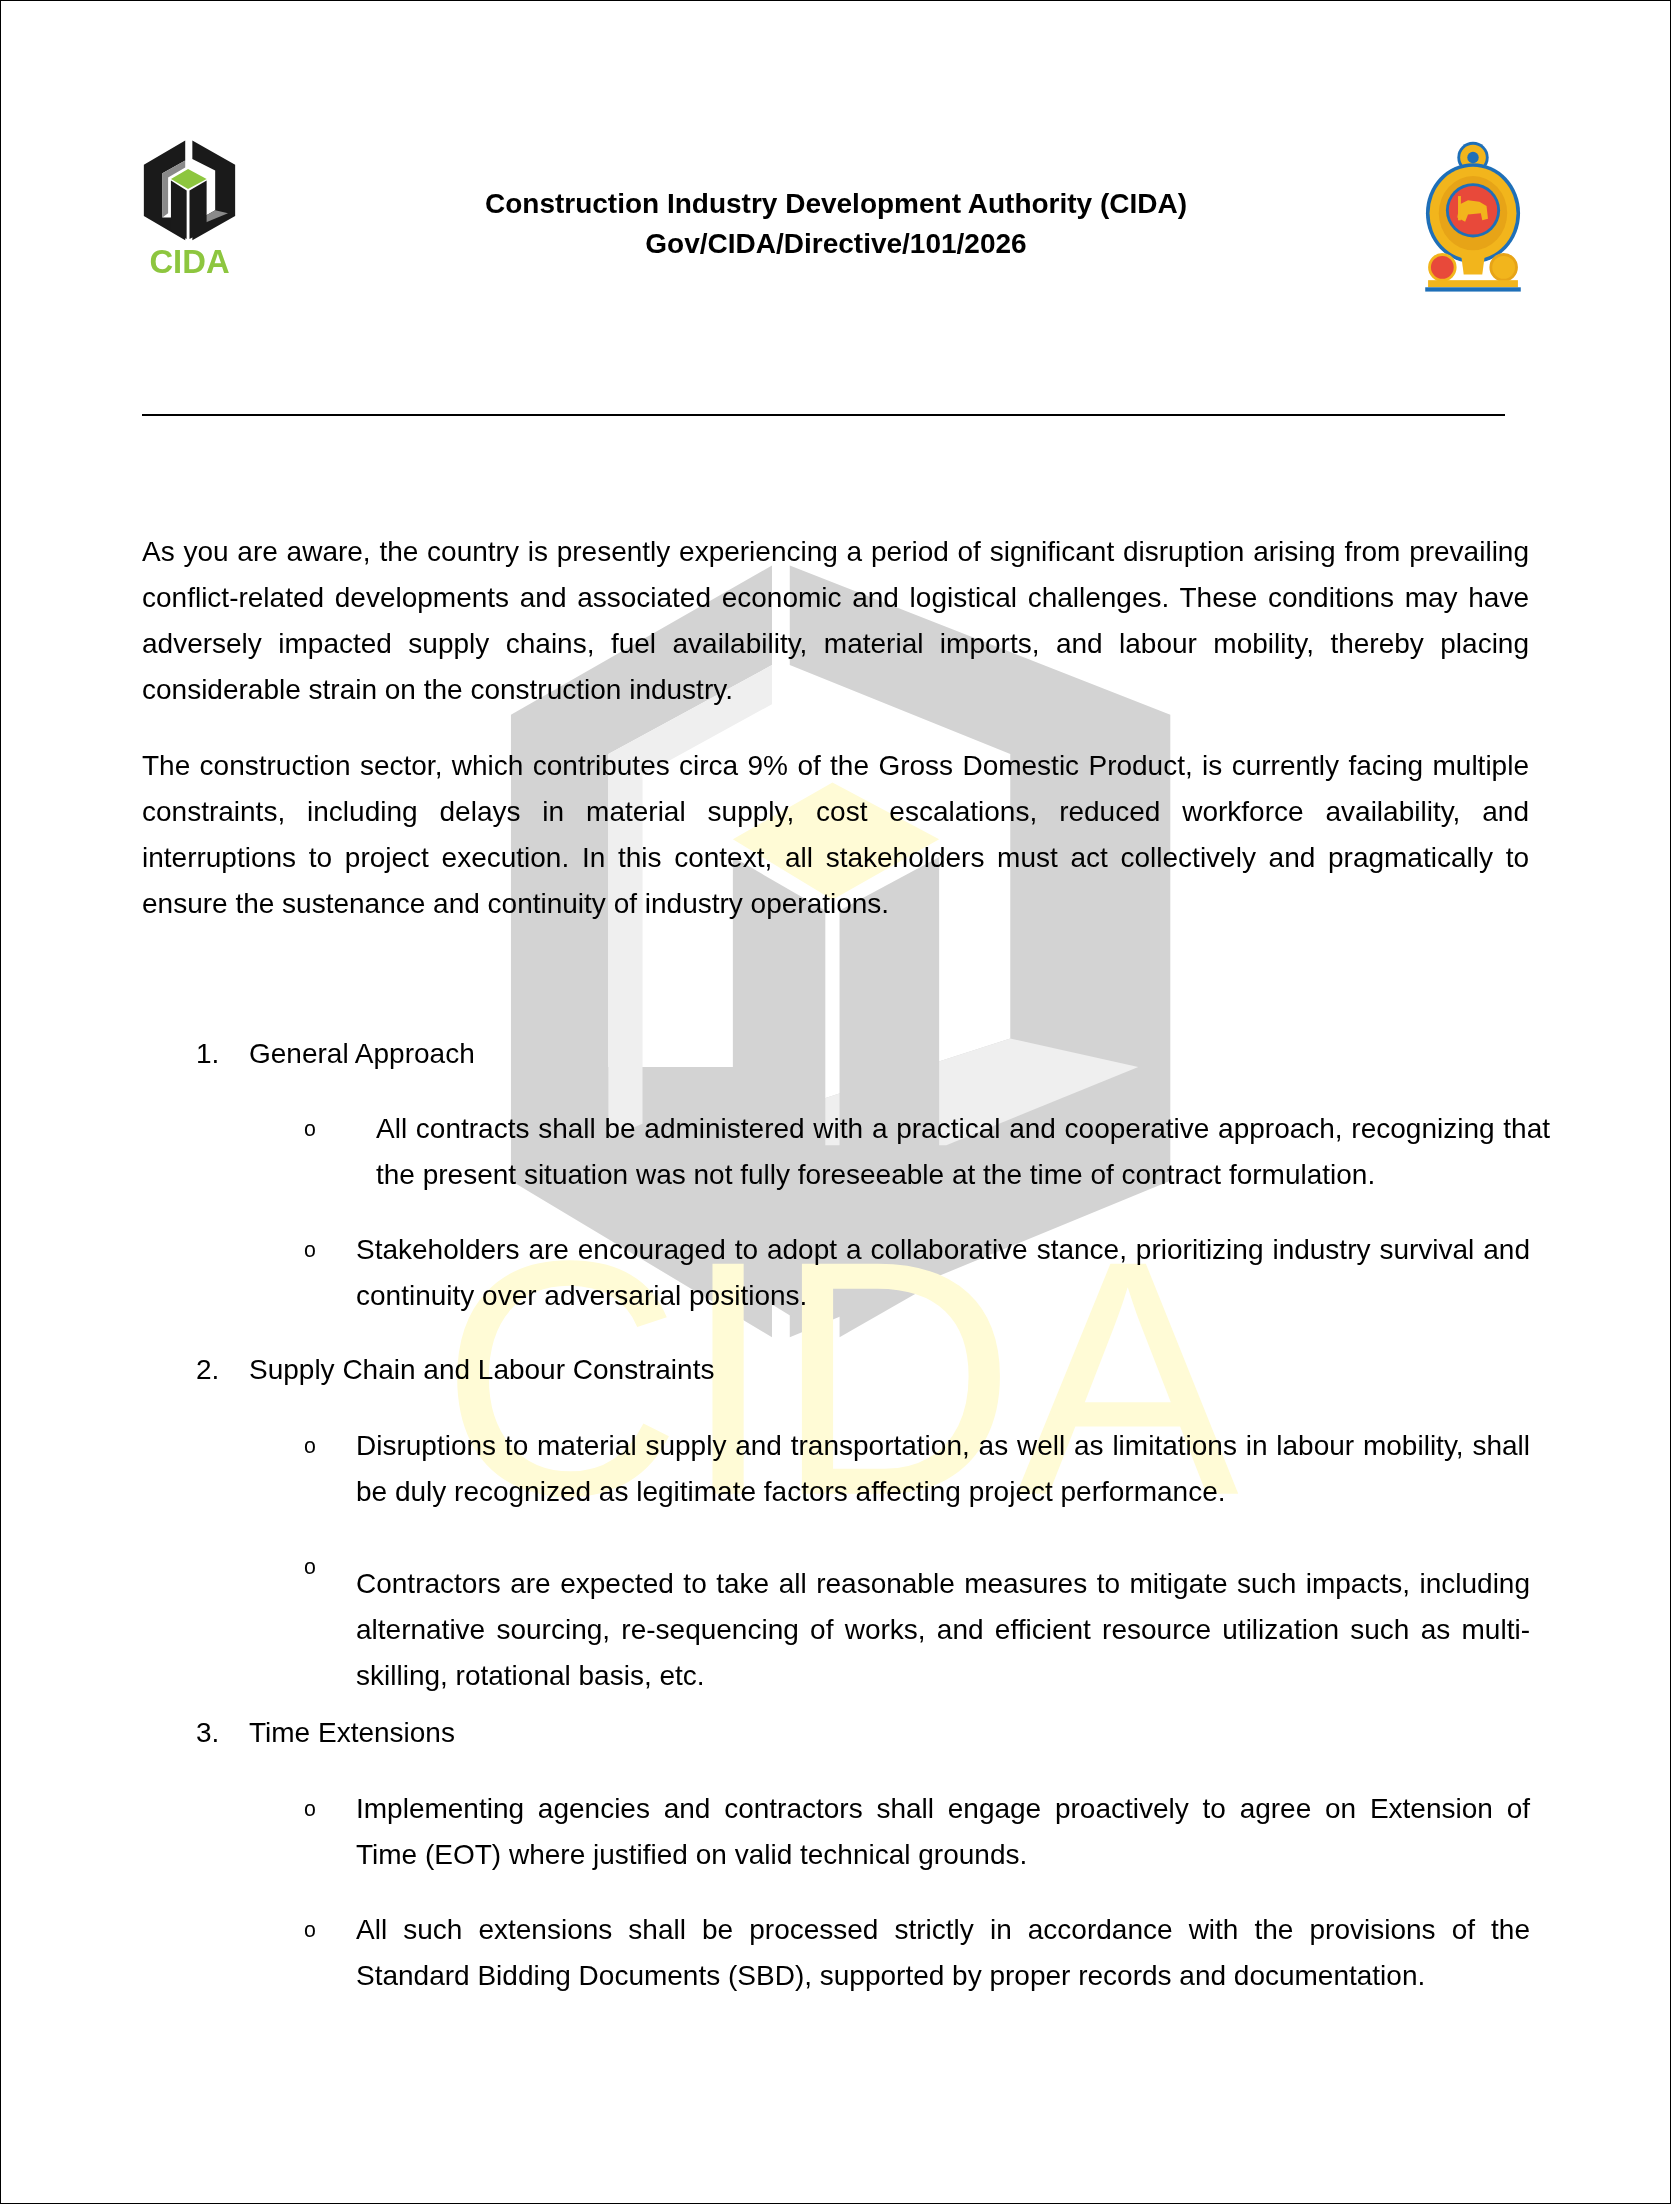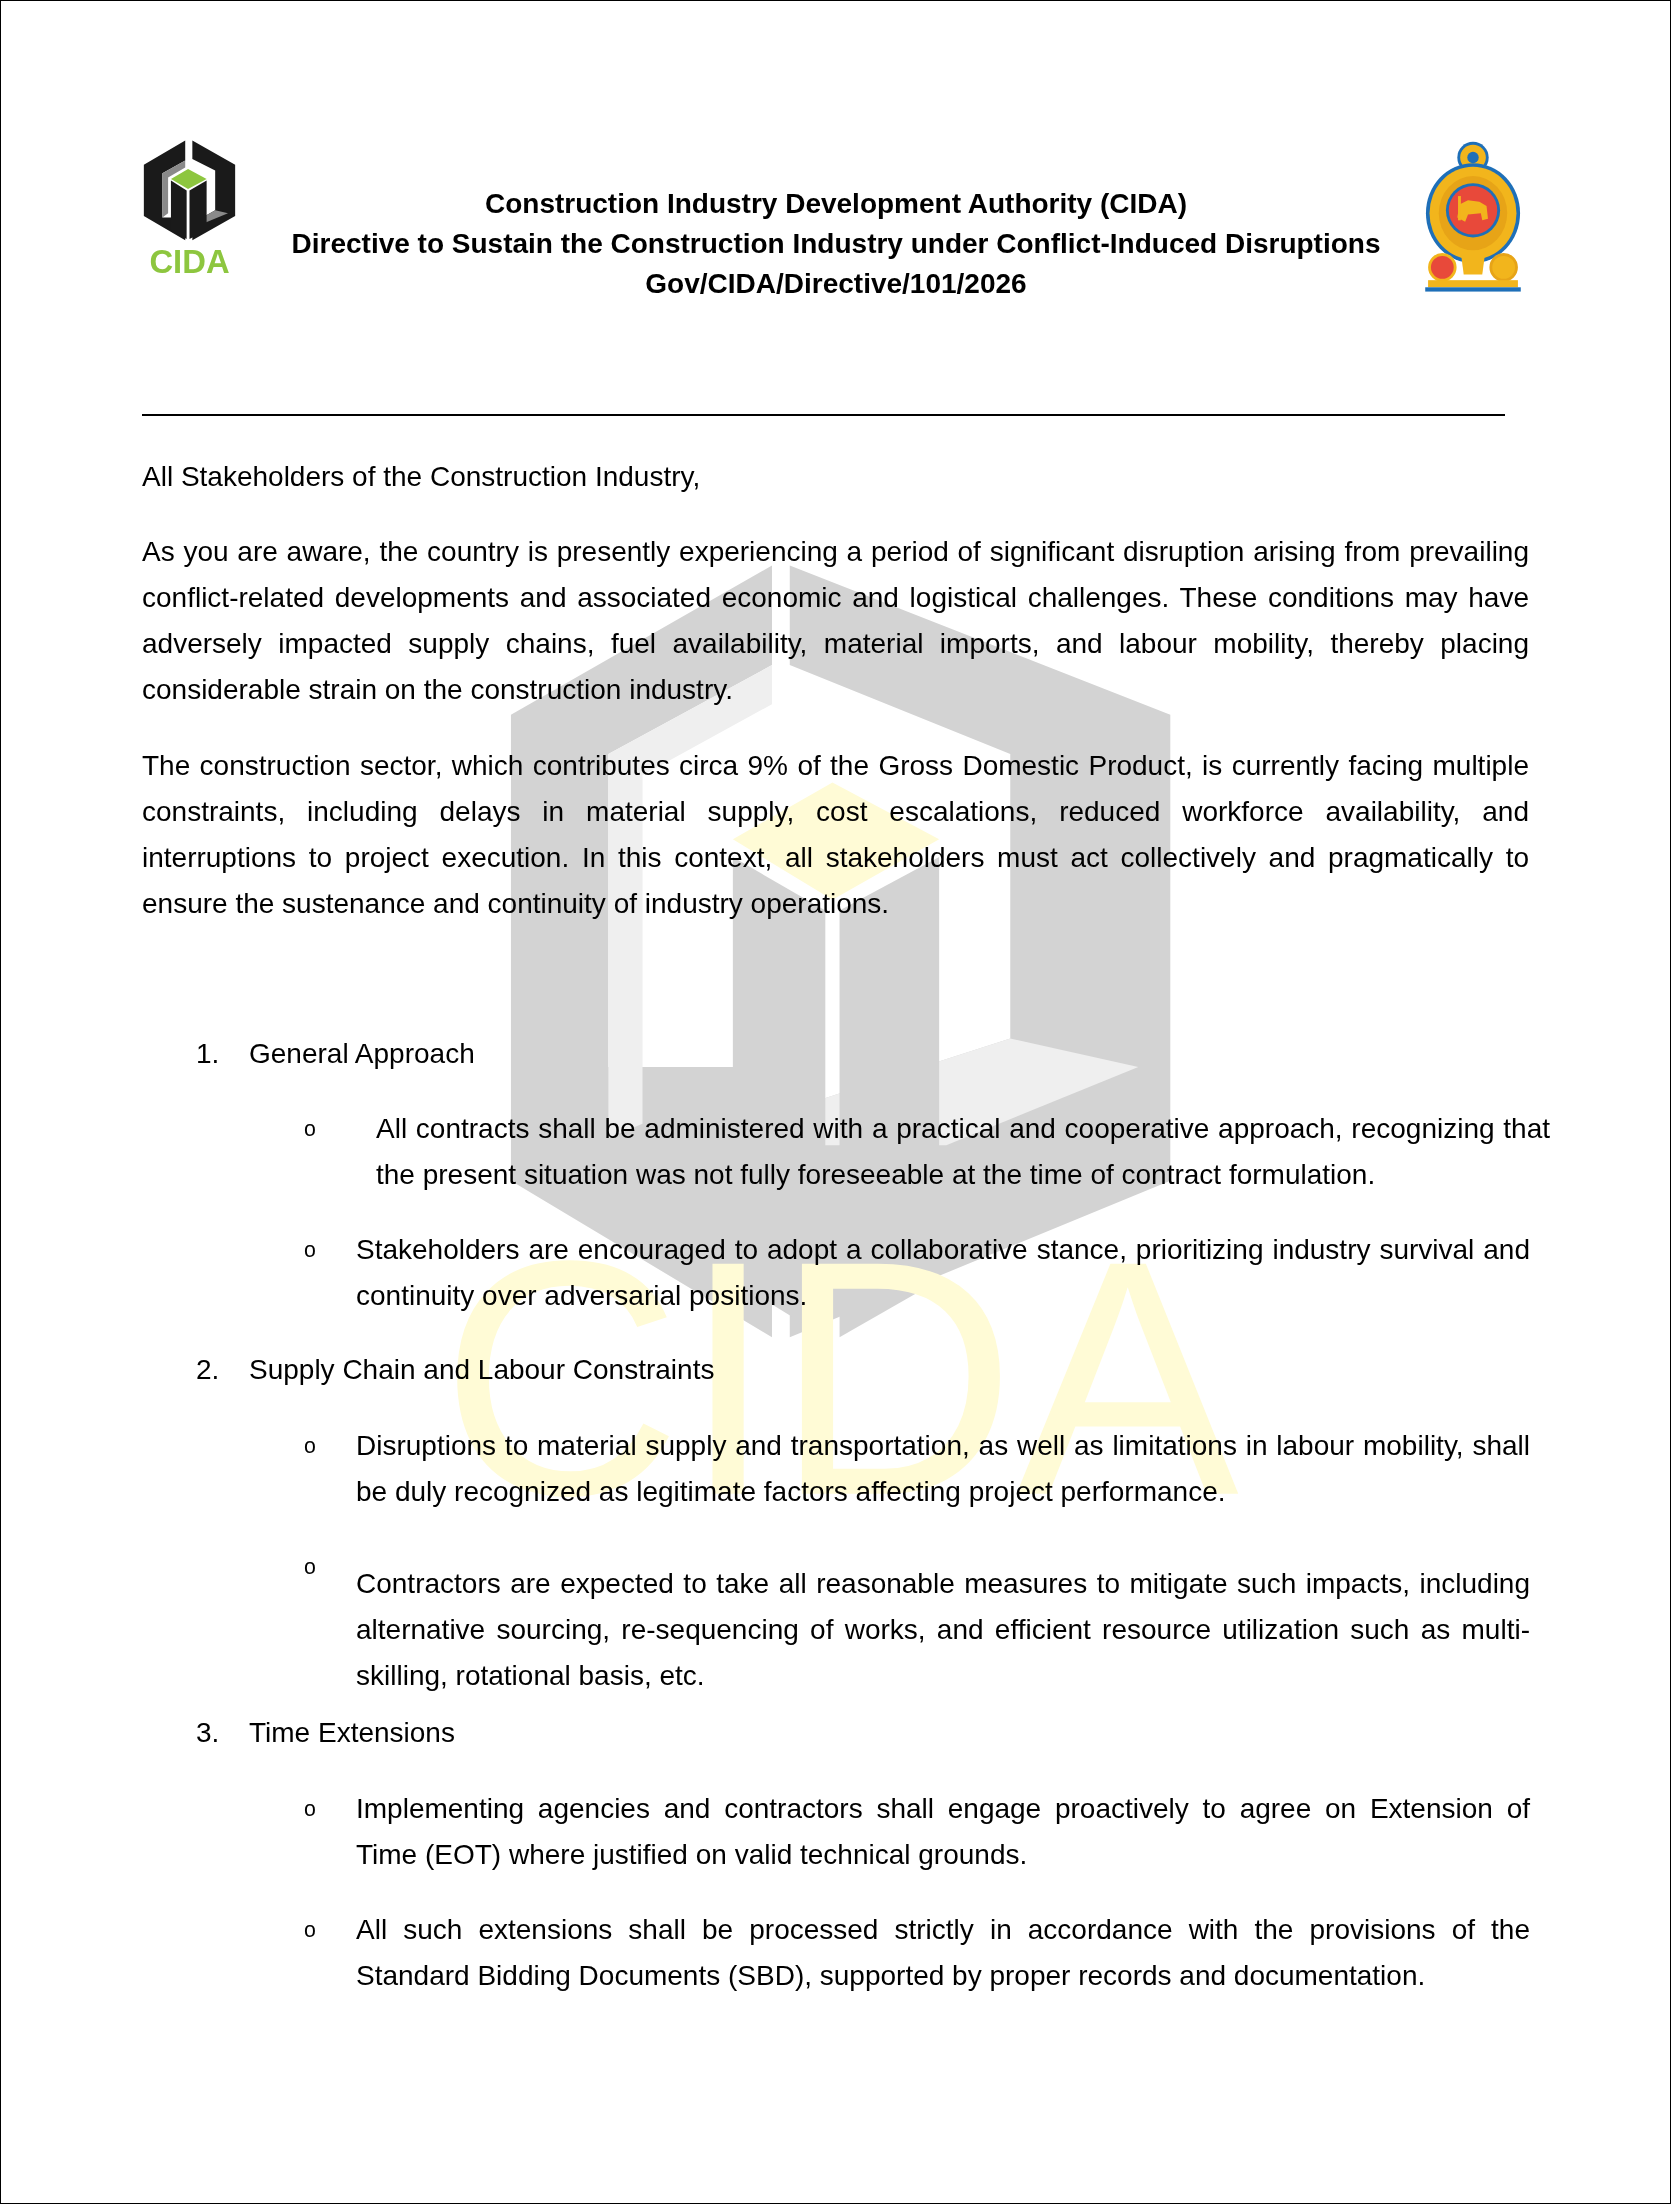--- a/index.html
+++ b/index.html
@@ -68,27 +68,25 @@
     <rect x="56" y="80" width="4" height="34" fill="#f2b51c"></rect>
     <circle cx="34" cy="180" r="18" fill="#e8493a" stroke="#f2b51c" stroke-width="4"></circle>
     <circle cx="120" cy="180" r="18" fill="#f2b51c" stroke="#e7a417" stroke-width="4"></circle>
     <path d="M60 160 L94 160 L90 190 L64 190 Z" fill="#f2b51c"></path>
     <rect x="14" y="198" width="126" height="10" fill="#f2b51c"></rect>
     <rect x="10" y="208" width="134" height="6" fill="#1e6fb8"></rect>
   </svg>
 
   <div class="header">
     <div>Construction Industry Development Authority (CIDA)</div>
-    <div>Directive to Sustain the Construction Industry under Conflict-Induced Disruptions</div>
     <div>Gov/CIDA/Directive/101/2026</div>
   </div>
 
   <div class="divider"></div>
 
-  <div class="text" style="top:454px;">All Stakeholders of the Construction Industry,</div>
   <div class="text last-left" style="top:529px;">As you are aware, the country is presently experiencing a period of significant disruption arising from prevailing conflict-related developments and associated economic and logistical challenges. These conditions may have adversely impacted supply chains, fuel availability, material imports, and labour mobility, thereby placing considerable strain on the construction industry.</div>
   <div class="text last-left" style="top:743px;">The construction sector, which contributes circa 9% of the Gross Domestic Product, is currently facing multiple constraints, including delays in material supply, cost escalations, reduced workforce availability, and interruptions to project execution. In this context, all stakeholders must act collectively and pragmatically to ensure the sustenance and continuity of industry operations.</div>
 
   <div>
     <div class="item-num" style="top:1031px;">1.</div>
     <div class="item-head" style="top:1031px;">General Approach</div>
     <div class="bullet" style="top:1106px;">o</div>
     <div class="btext" style="top:1106px;margin-left:20px;">All contracts shall be administered with a practical and cooperative approach, recognizing that the present situation was not fully foreseeable at the time of contract formulation.</div>
     <div class="bullet" style="top:1227px;">o</div>
     <div class="btext" style="top:1227px;">Stakeholders are encouraged to adopt a collaborative stance, prioritizing industry survival and continuity over adversarial positions.</div>

